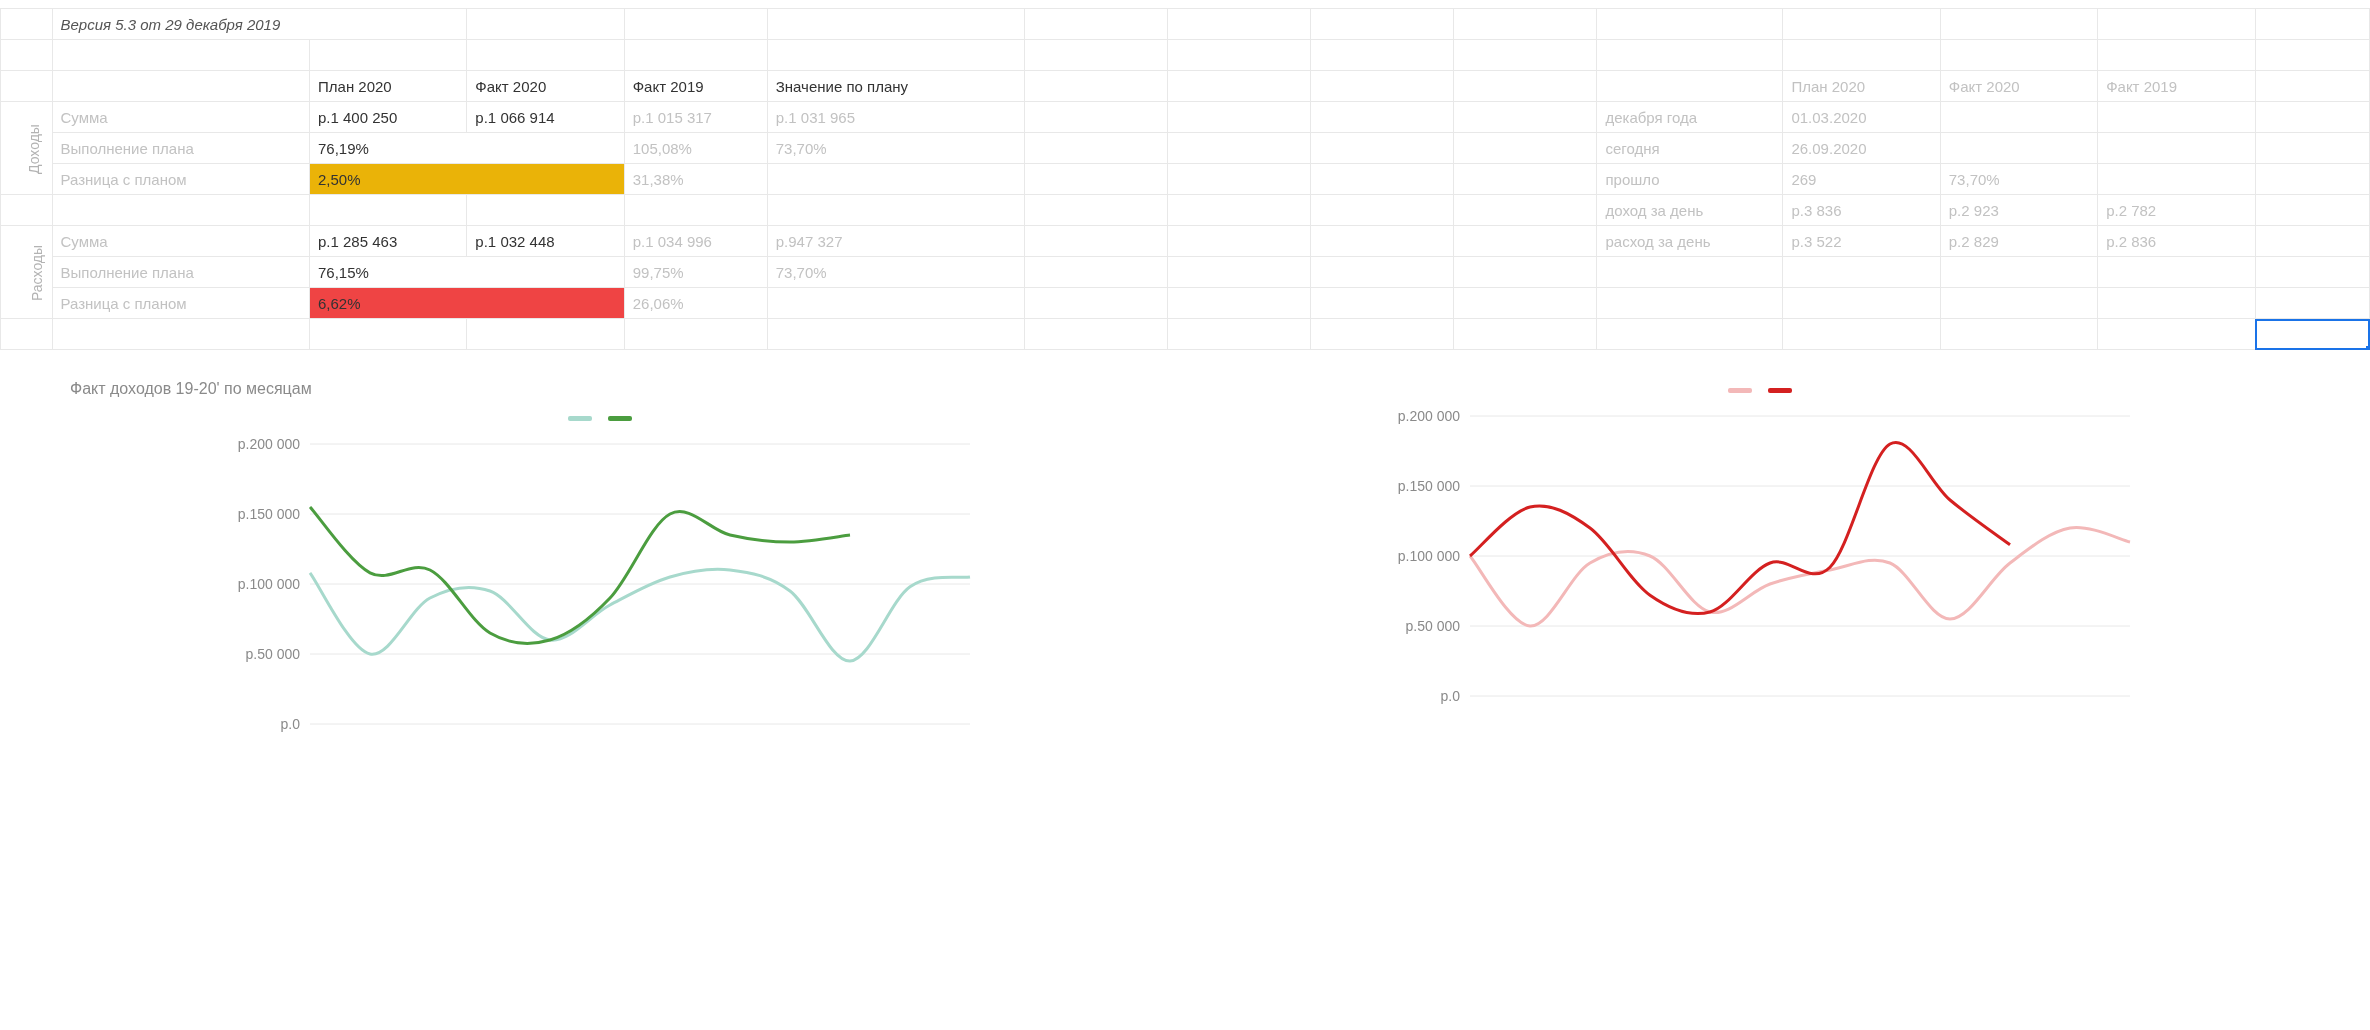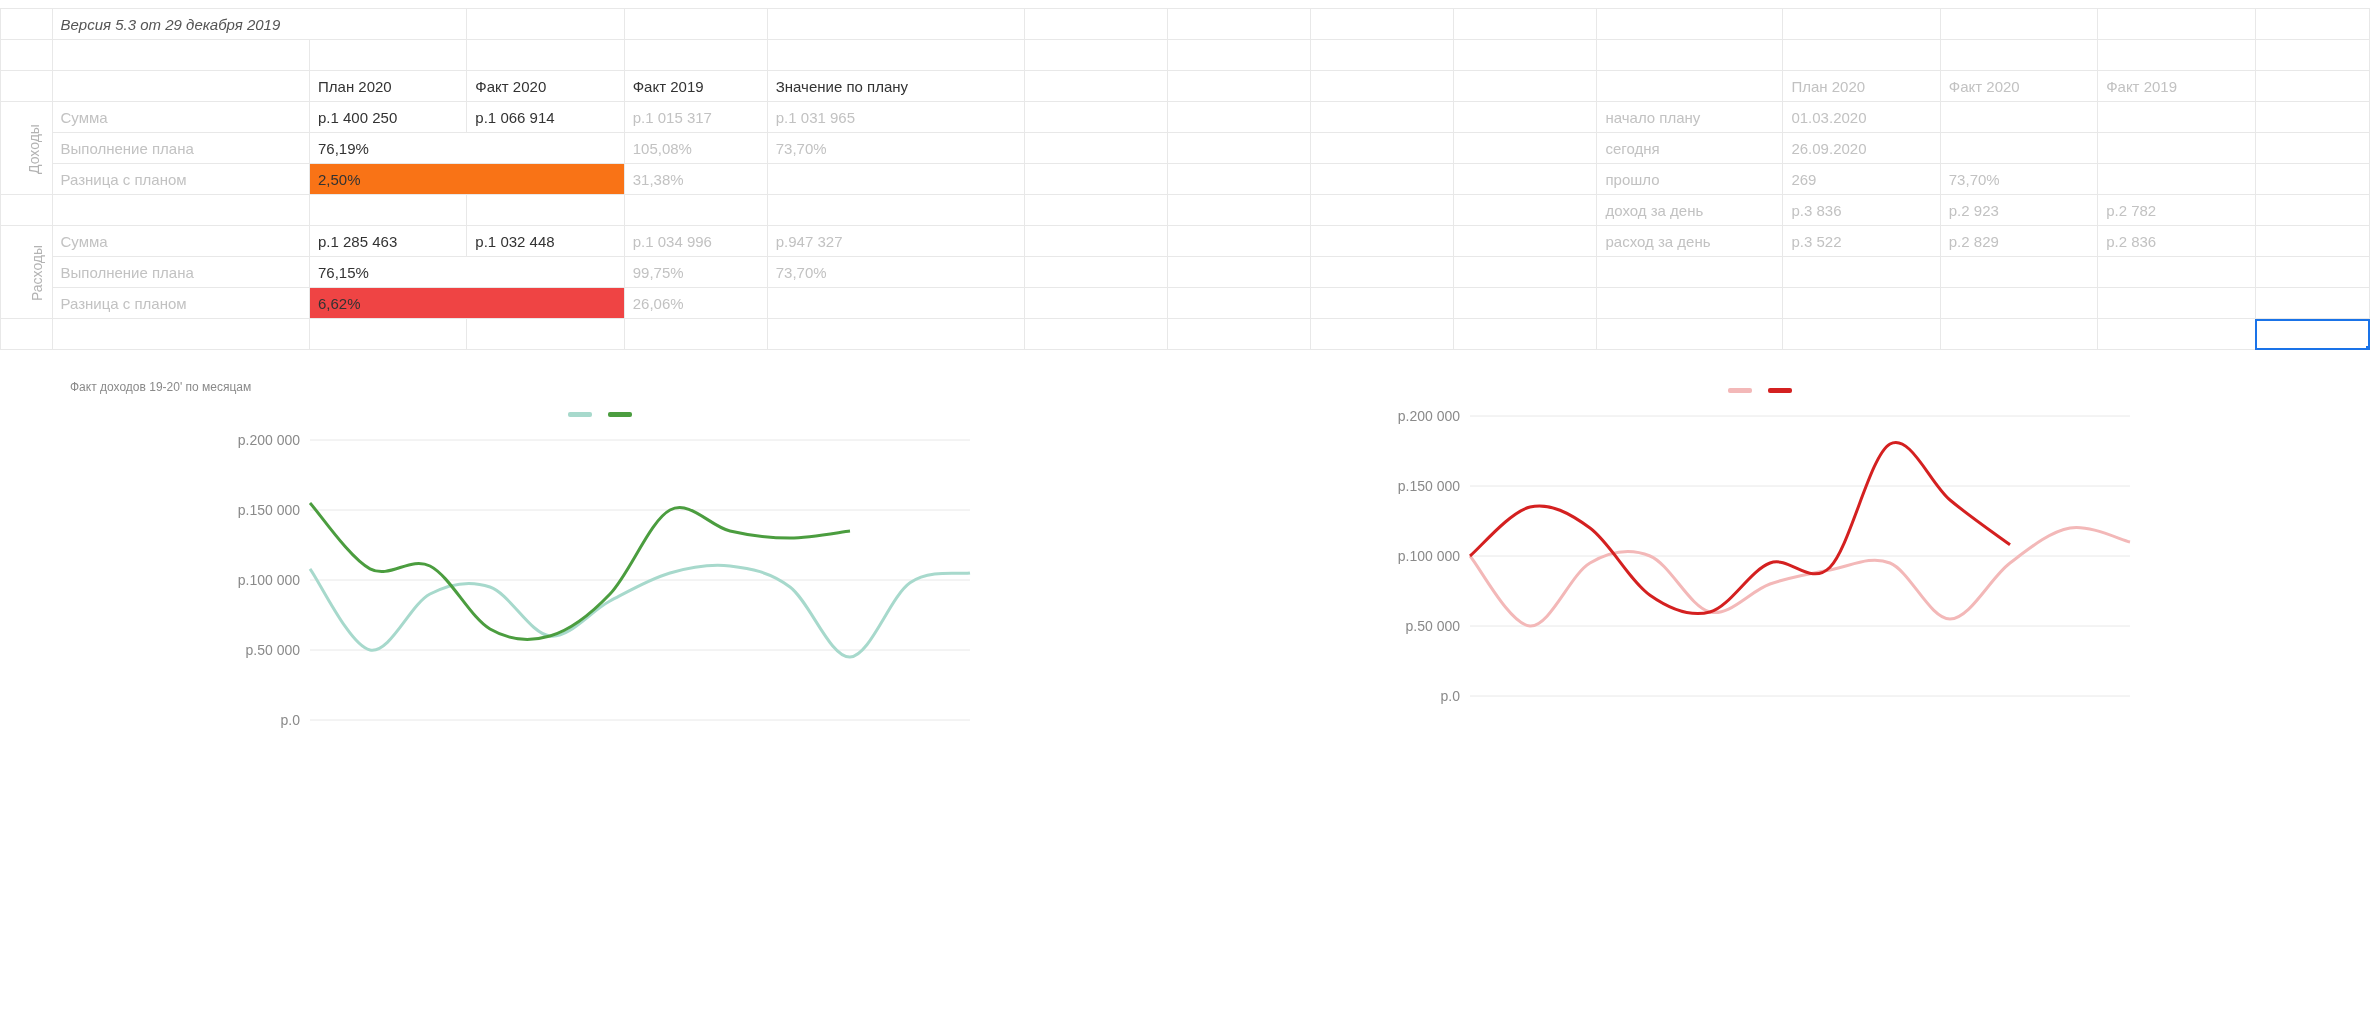--- a/index.html
+++ b/index.html
@@ -42,21 +42,21 @@
     white-space: nowrap;
   }
   .version {
     font-style: italic;
     color: #555;
     font-size: 14px;
   }
   .hdr { color: #333; }
   .muted { color: #c2c2c2; }
   .val { color: #333; }
-  .hl-green { background: #f97316; }
+  .hl-green { background: #eab308; }
   .hl-red { background: #ef4444; }
   .selected-cell {
     outline: 2px solid #1a73e8;
     outline-offset: -2px;
     position: relative;
   }
   .selected-cell::after {
     content: "";
     position: absolute;
     right: -3px; bottom: -3px;
@@ -68,21 +68,21 @@
     display: flex;
     gap: 40px;
     padding: 30px 50px 20px 40px;
   }
   .chart-box {
     flex: 1;
     position: relative;
   }
   .chart-title {
     color: #8a8a8a;
-    font-size: 12px;
+    font-size: 16px;
     margin: 0 0 10px 30px;
   }
   .legend {
     text-align: center;
     margin-bottom: 10px;
   }
   .legend span {
     display: inline-block;
     width: 24px;
     height: 5px;
@@ -174,21 +174,21 @@
     <td class="rotlabel" rowspan="3"><span>Доходы</span></td>
     <td class="muted">Сумма</td>
     <td class="val">р.1 400 250</td>
     <td class="val">р.1 066 914</td>
     <td class="muted">р.1 015 317</td>
     <td class="muted">р.1 031 965</td>
     <td></td>
           <td></td>
           <td></td>
           <td></td>
-    <td class="muted">начало плану</td>
+    <td class="muted">декабря года</td>
     <td class="muted">01.03.2020</td>
     <td class="muted"></td>
     <td class="muted"></td>
     <td></td>
   </tr>
   <tr>
     <td class="muted">Выполнение плана</td>
     <td class="val" colspan="2">76,19%</td>
     <td class="muted">105,08%</td>
     <td class="muted">73,70%</td>

